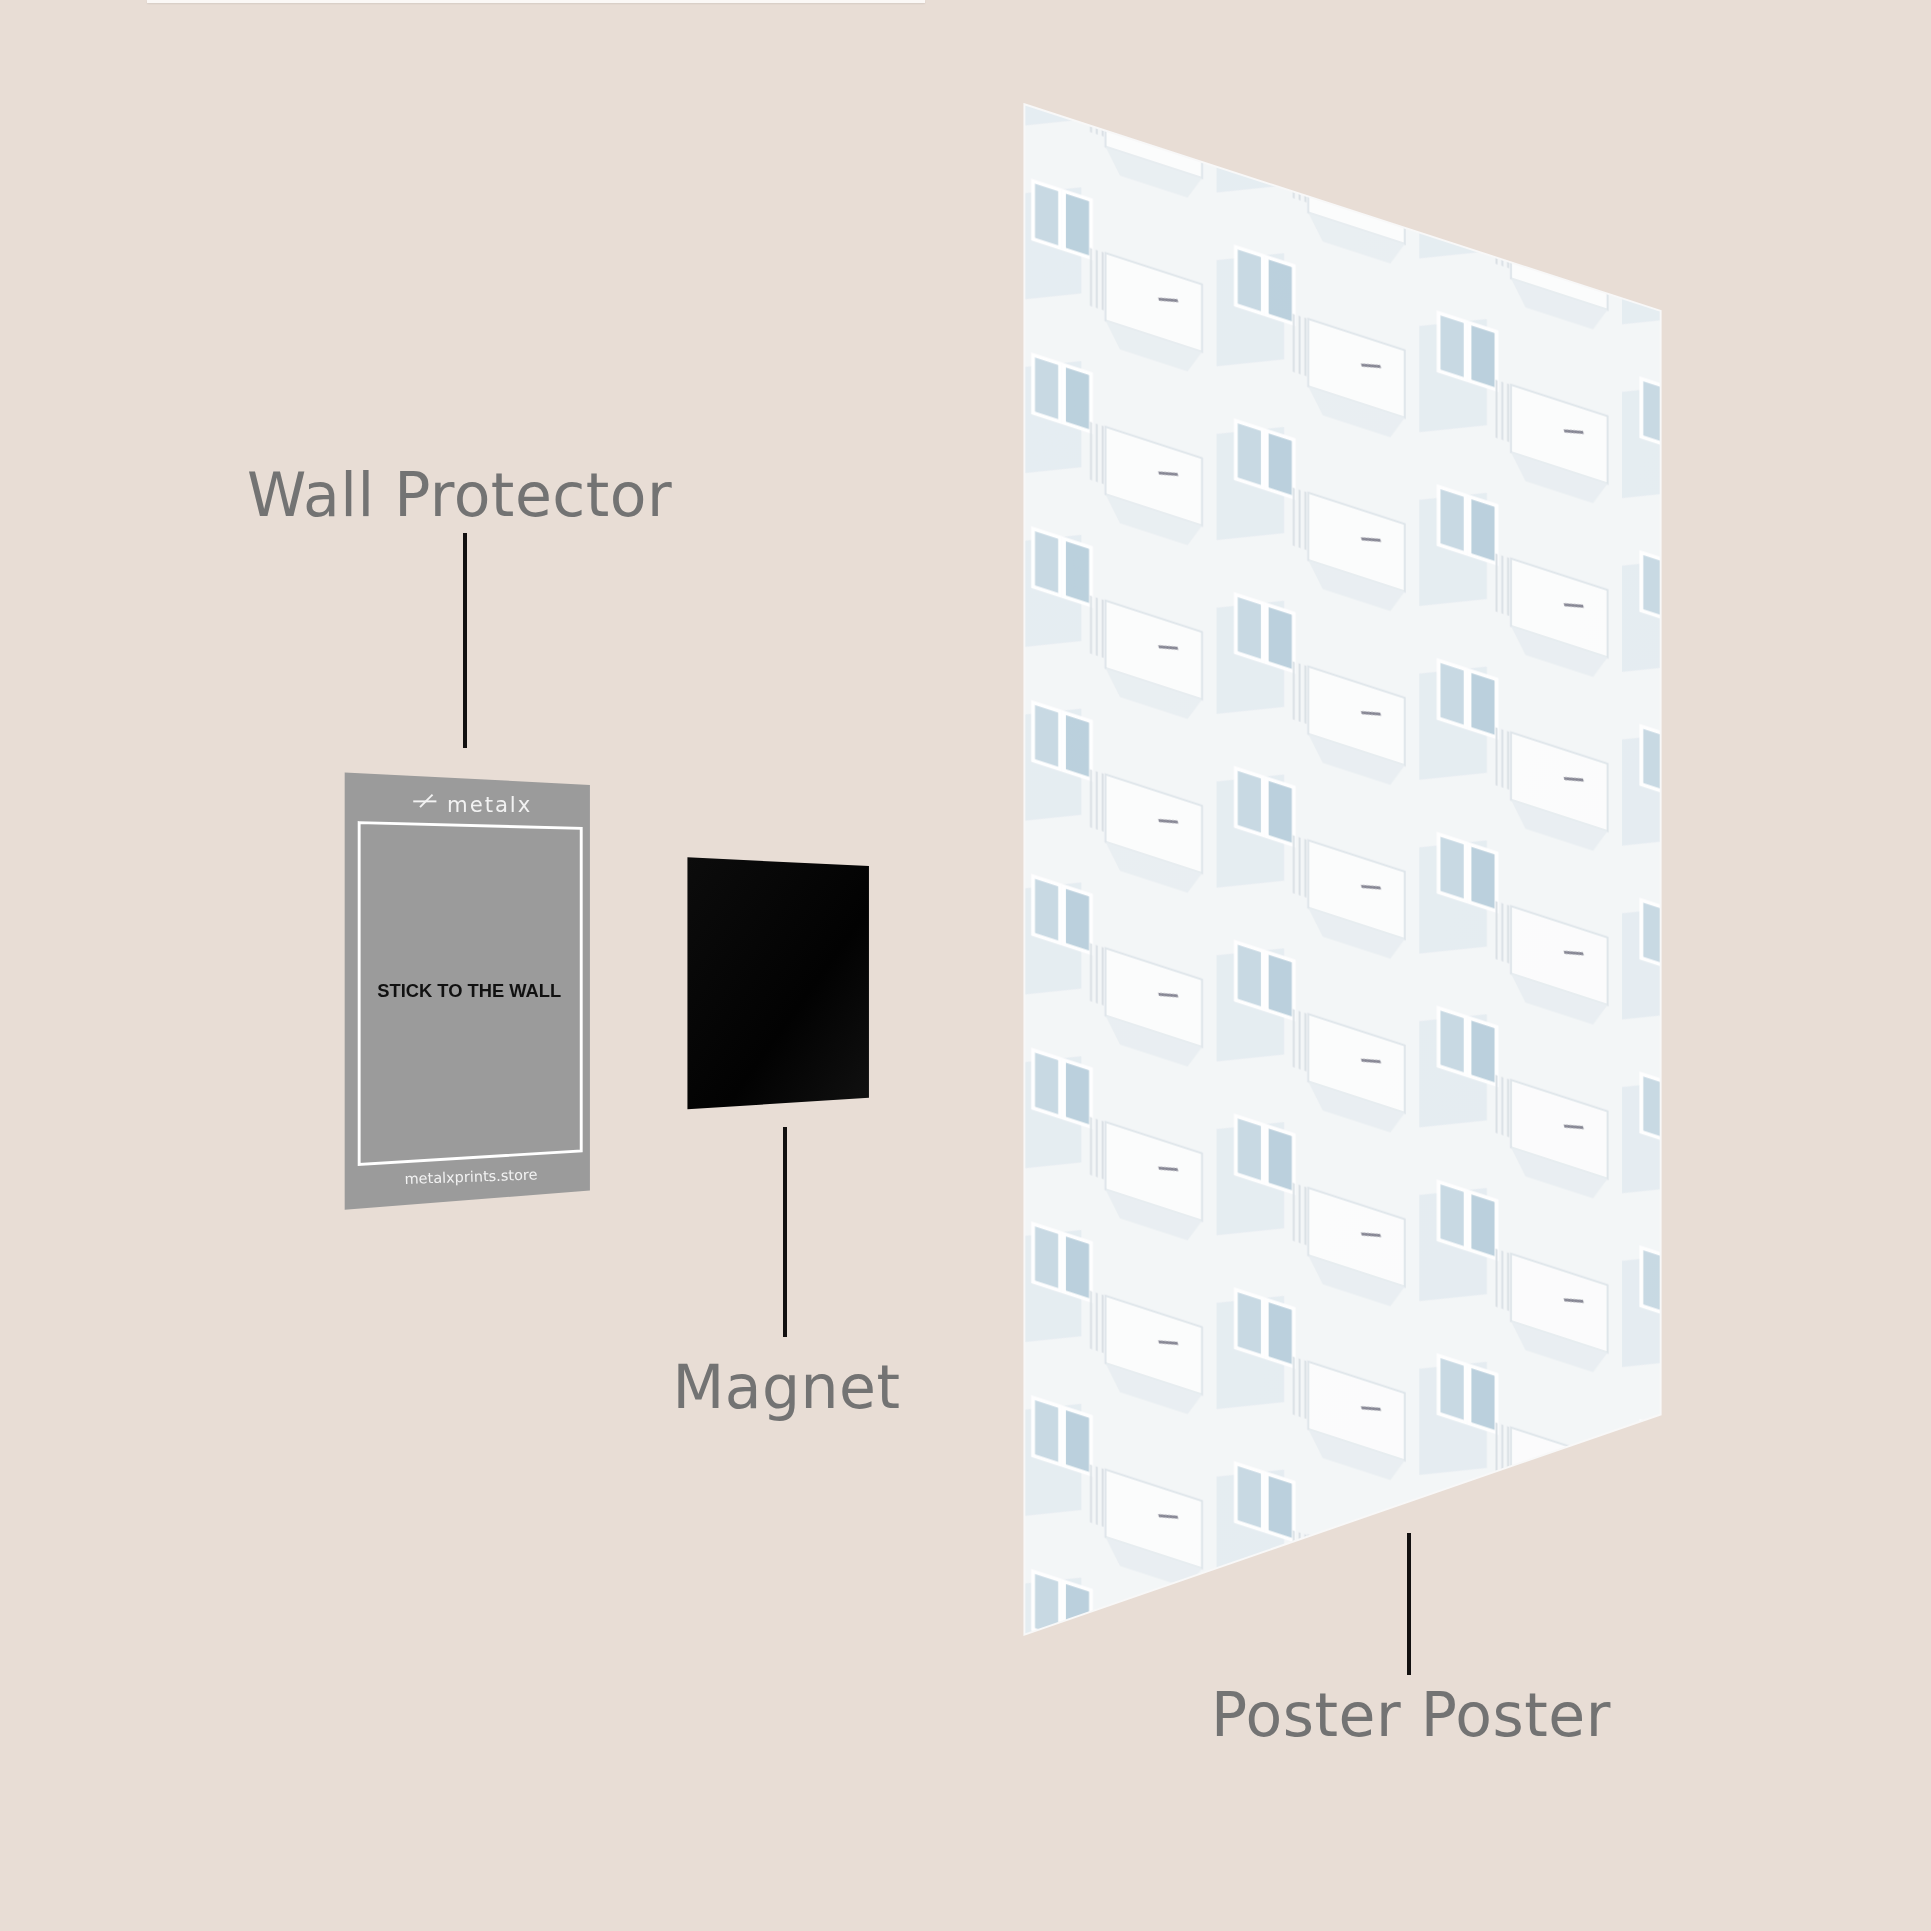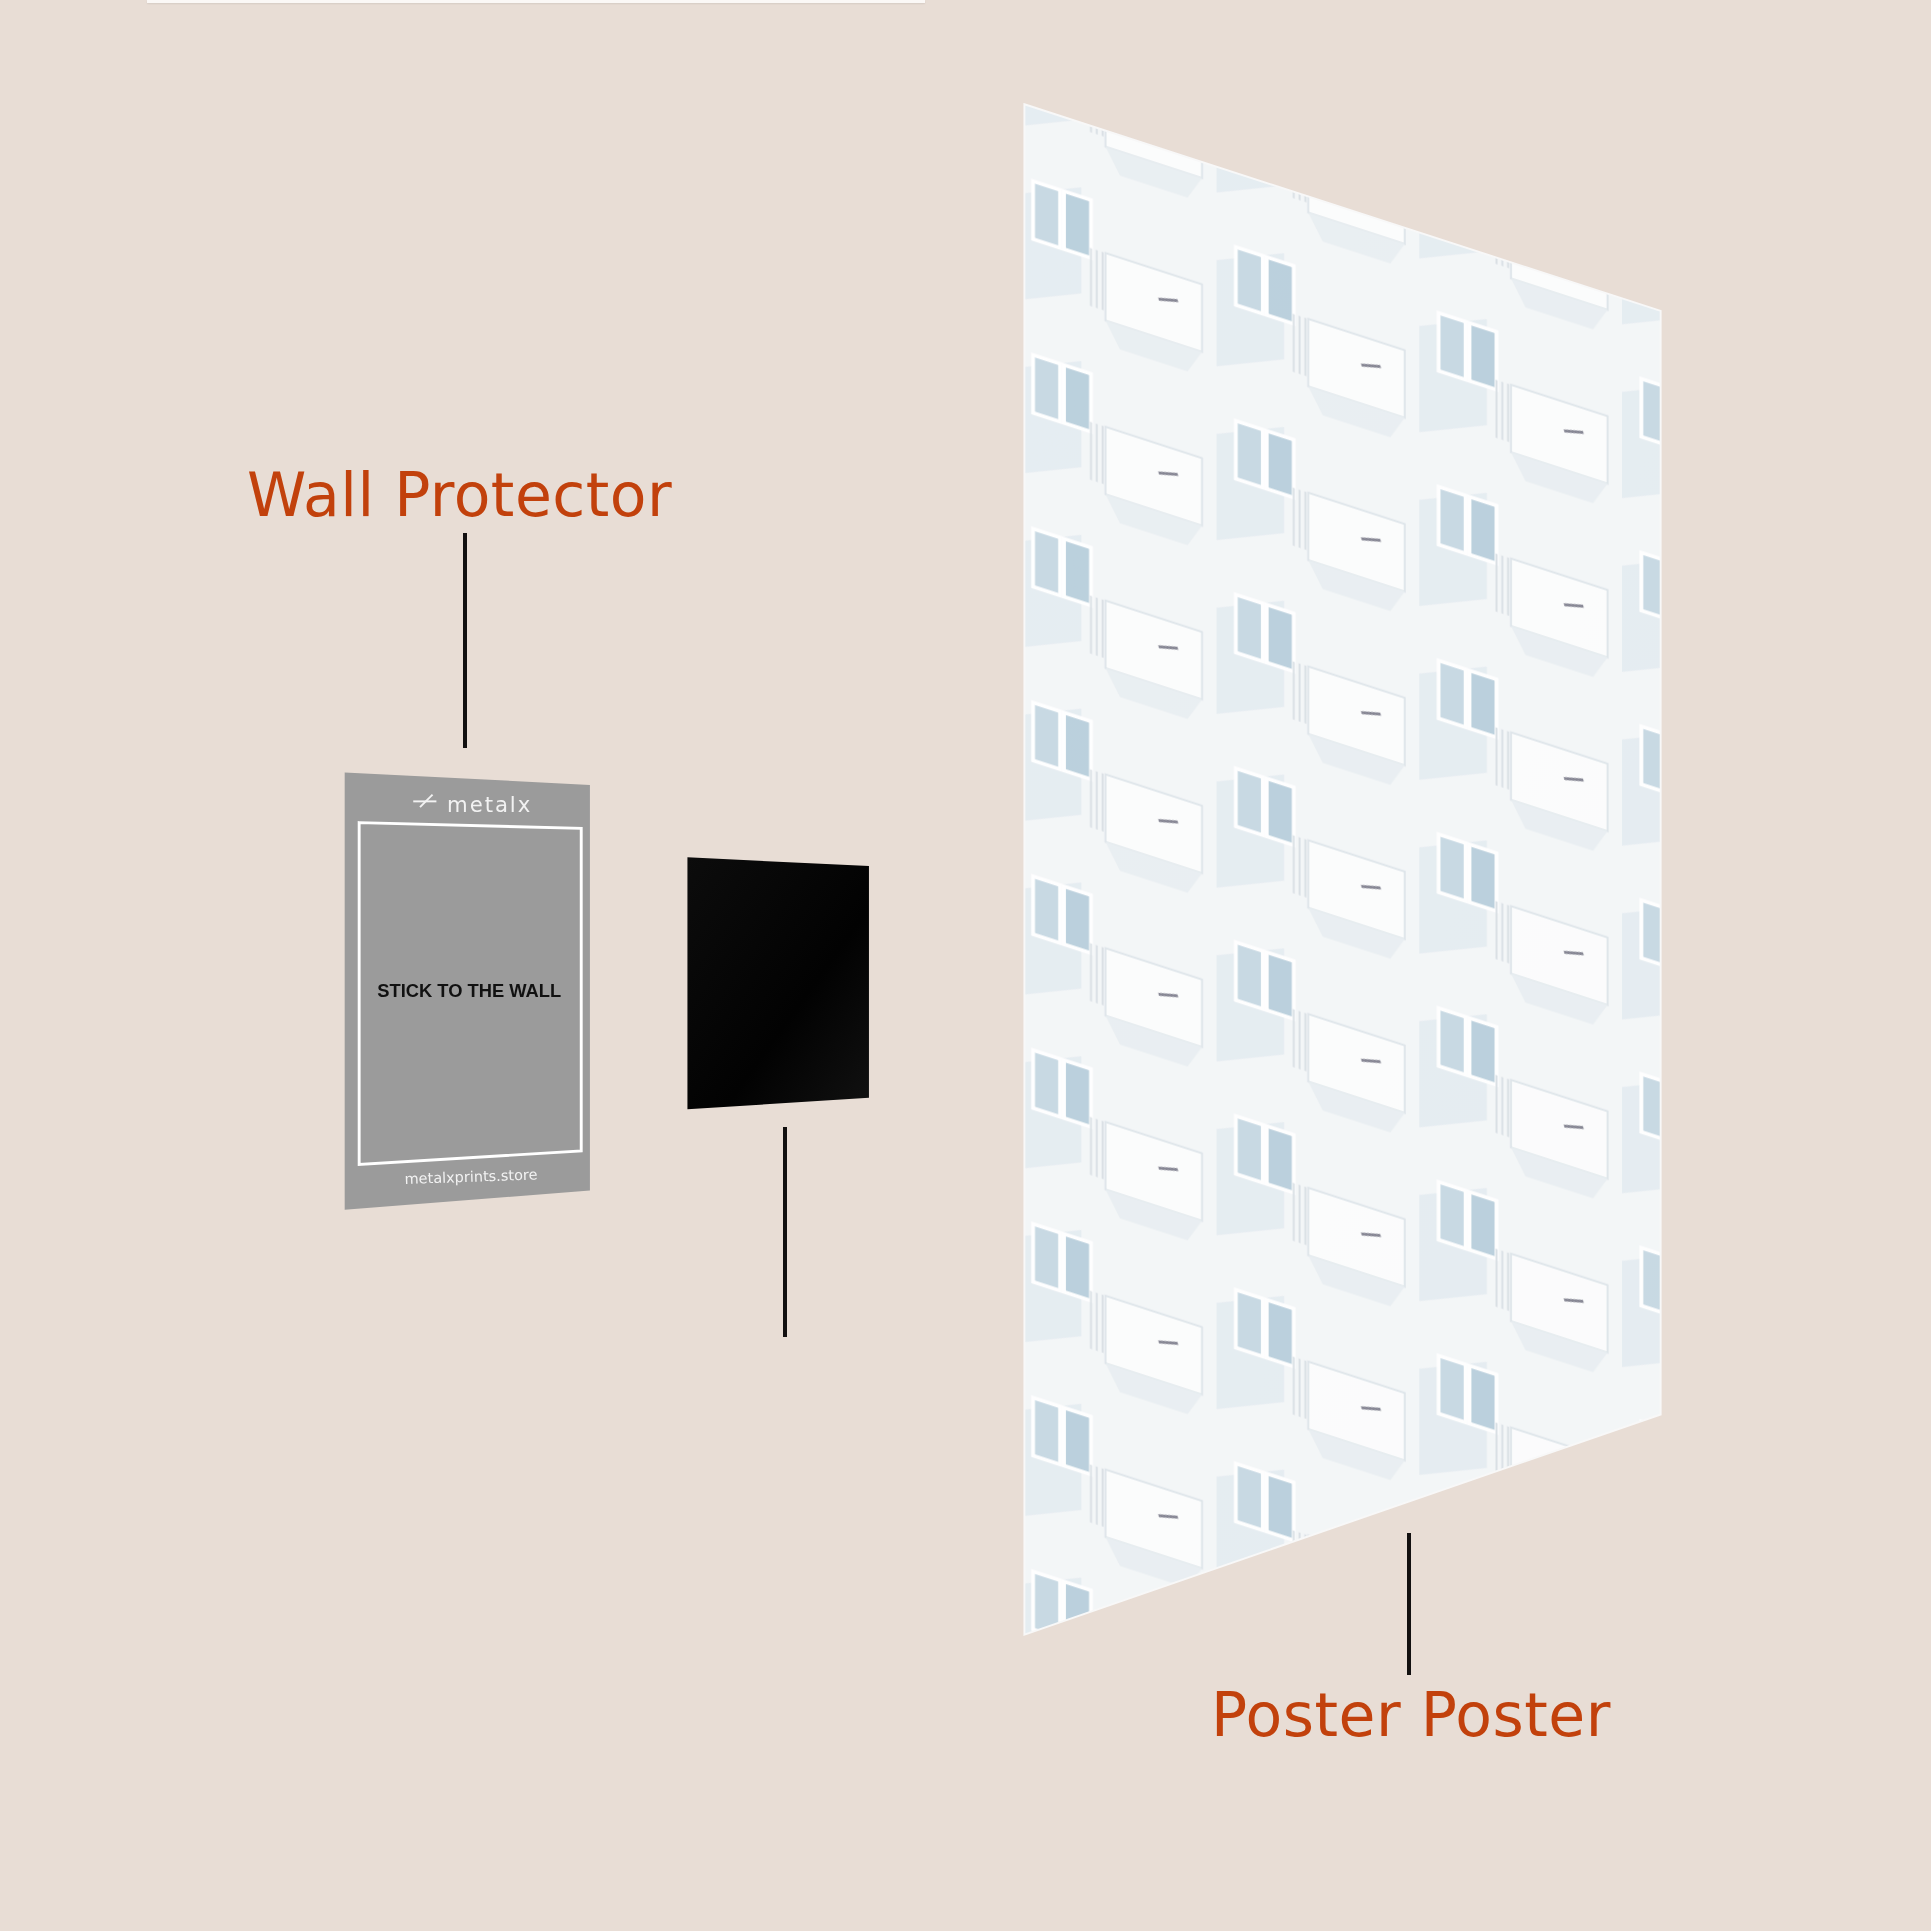--- a/index.html
+++ b/index.html
@@ -7,38 +7,39 @@
     width: 1931px; height: 1931px; overflow: hidden;
     background: #e8ddd5;
     position: relative;
     font-family: "Liberation Sans", "DejaVu Sans", sans-serif;
   }
   .top-strip {
     position: absolute; left: 147px; top: 0; width: 778px; height: 2.9px;
     background: #fbf8f6; box-shadow: 0 1px 1.9px rgba(0,0,0,0.08);
   }
   .callout-label {
-    position: absolute; color: #c2410c;
+    position: absolute; color: #737373;
     font-family: "DejaVu Sans", sans-serif; font-weight: 400;
     letter-spacing: 0.5px; line-height: 1;
     white-space: nowrap;
   }
   .connector { position: absolute; width: 3.9px; background: #121010; }
   svg.scene { position: absolute; left: 0; top: 0; }
 </style>
 </head>
 <body>
 
 <div class="top-strip"></div>
 
 <div class="callout-label" style="left:247px; top:465px; font-size:60px;">Wall Protector</div>
 <div class="connector" style="left:463px; top:533px; height:215px;"></div>
 
 <div class="connector" style="left:783px; top:1127px; height:210px;"></div>
 <div class="callout-label" style="left:666px; top:1350px; font-size:60px; text-align:center; width:241px; line-height:75px;">
+  <div>Magnet</div>
 </div>
 
 <div class="connector" style="left:1407px; top:1533px; height:142px;"></div>
 <div class="callout-label" style="left:1211px; top:1685px; font-size:60px;">Poster Poster</div>
 
 <svg class="scene" width="1931" height="1931" viewBox="0 0 2000 2000">
   <defs>
     <clipPath id="posterClip">
       <polygon points="1061,108 1720,322 1720,1465 1061,1693"></polygon>
     </clipPath>

